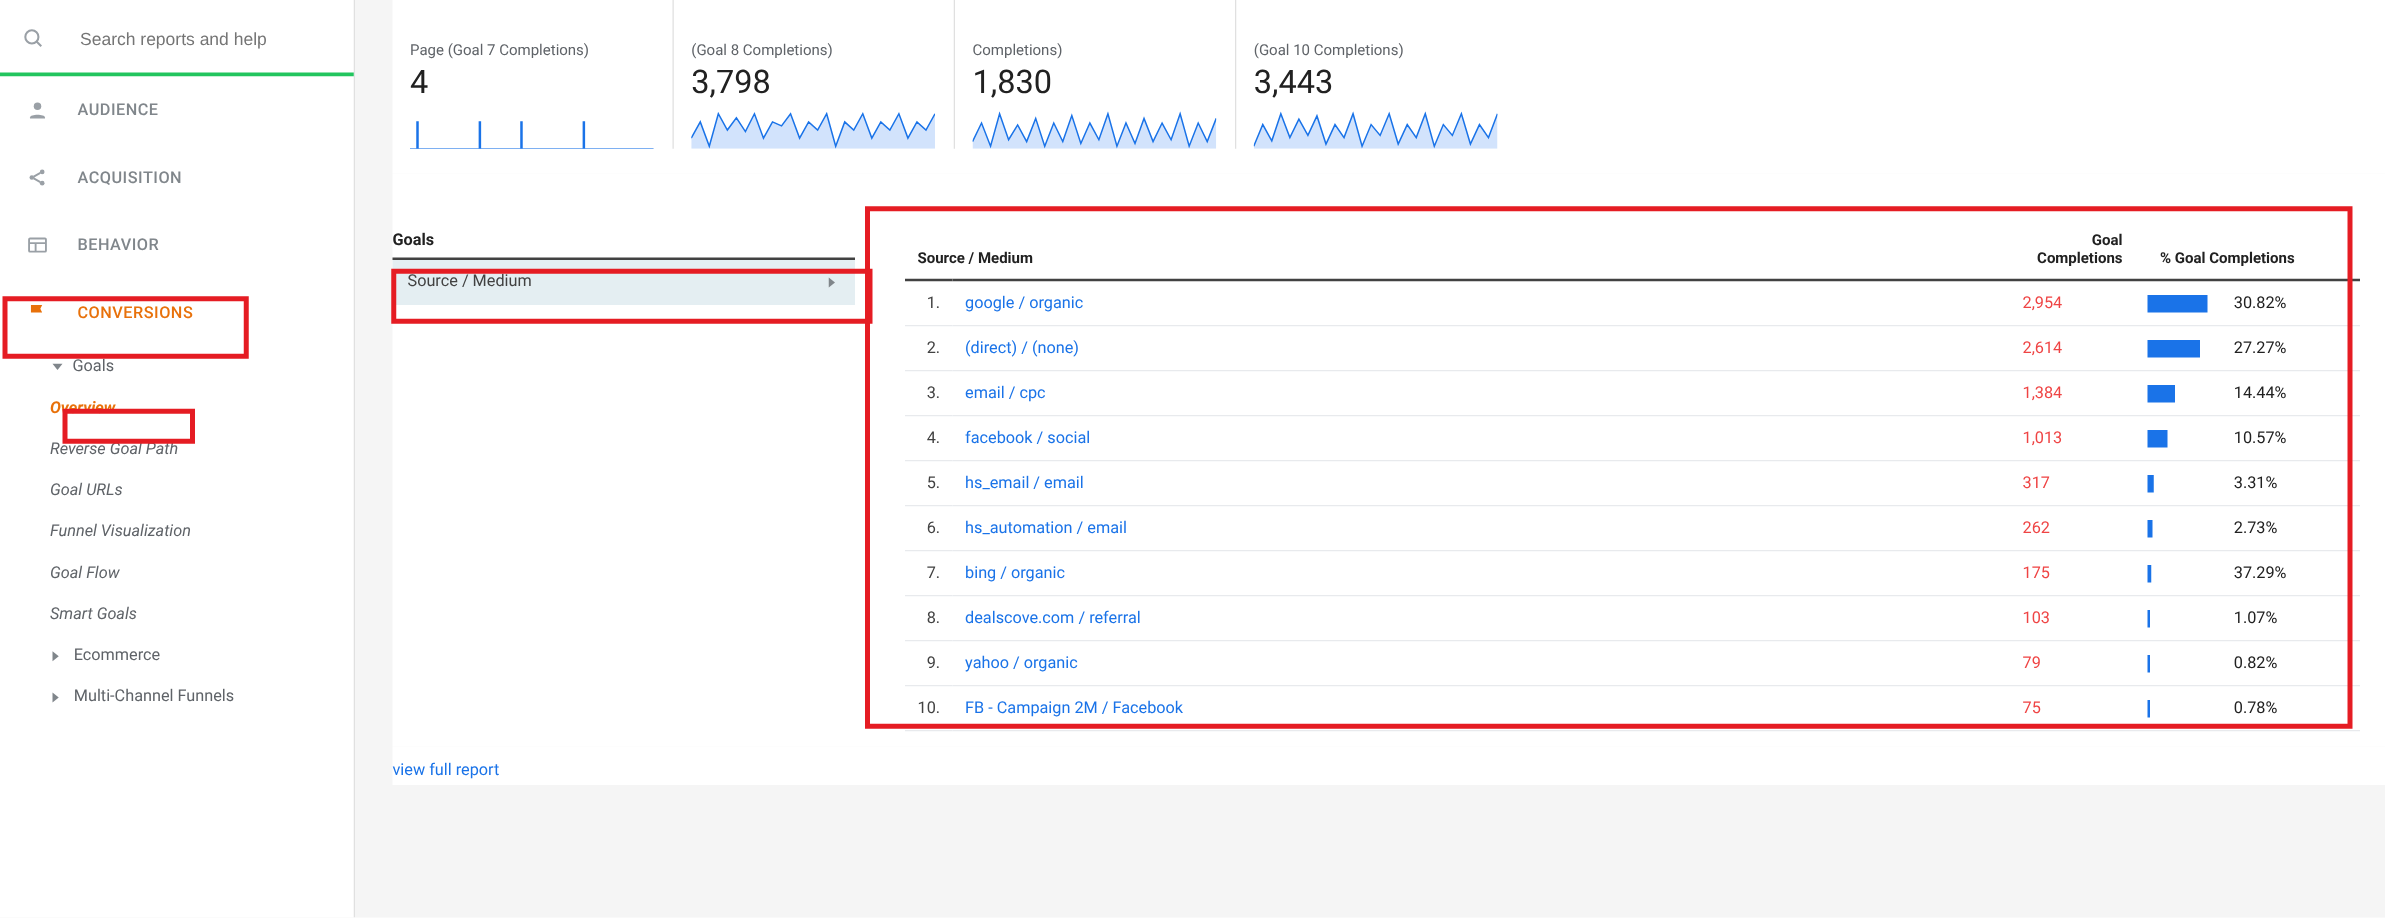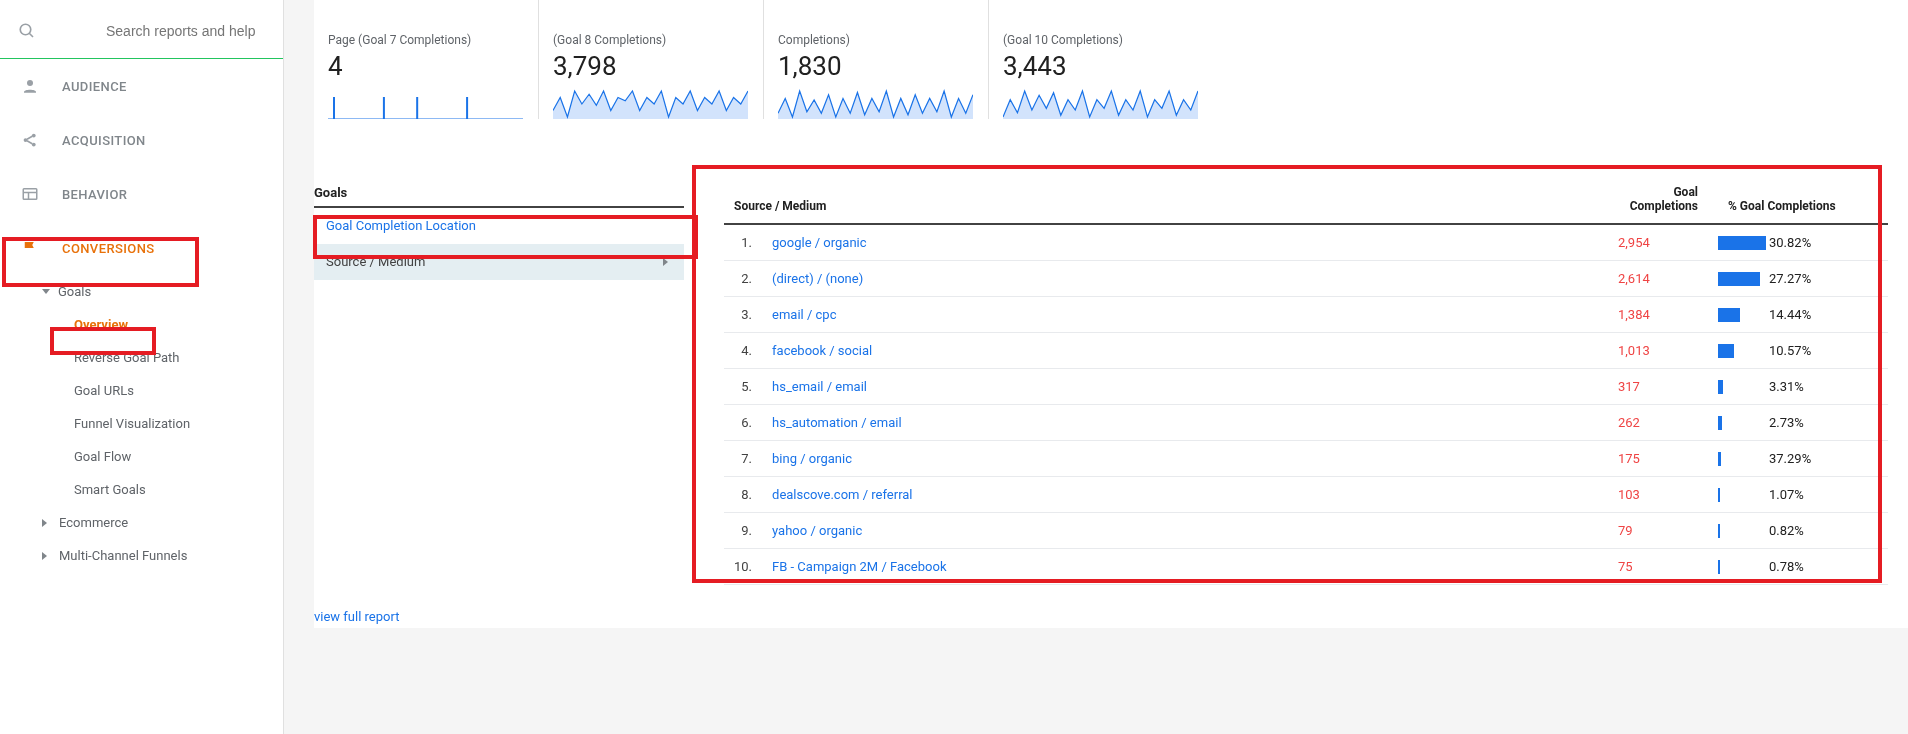--- a/index.html
+++ b/index.html
@@ -19,22 +19,21 @@
     width: 284px;
     background: #fff;
     border-right: 1px solid #e0e0e0;
     padding-top: 12px;
     flex-shrink: 0;
   }
   .search-row {
     display: flex;
     align-items: center;
     padding: 10px 18px 18px 18px;
-    border-bottom: 1px solid #22c55e;
-    gap: 42px;
+    border-bottom: 3px solid #22c55e;
   }
   .search-row .icon { margin-right: 28px; color: #9aa0a6; }
   .search-row input {
     border: none;
     outline: none;
     font-size: 14px;
     color: #9aa0a6;
     background: transparent;
     width: 100%;
   }
@@ -54,21 +53,21 @@
   .nav-group .icon { width: 20px; color: #9aa0a6; display:flex; justify-content:center;}
   .nav-group.active .icon { color: #e8710a; }
   .sub-row {
     display: flex;
     align-items: center;
     gap: 8px;
     padding: 9px 10px 9px 42px;
     color: #5f6368;
     cursor: pointer;
   }
-  .sub-row.l2 { padding-left: 74px; }
+  .sub-row.l2 { padding-left: 40px; font-style: italic; }
   .sub-row.active { color: #e8710a; font-weight: 700; }
   .tri {
     width: 0; height: 0;
     border-left: 4px solid transparent;
     border-right: 4px solid transparent;
     border-top: 5px solid #80868b;
     display:inline-block;
   }
   .tri.right {
     border-top: 4px solid transparent;
@@ -156,21 +155,21 @@
   .tbl td {
     border-bottom: 1px solid #e8eaed;
     padding: 10px 10px;
     font-size: 13px;
   }
   .tbl td.rank { width: 26px; text-align:right; color:#424242;}
   .tbl td.name { color:#1a73e8; cursor:pointer; }
   .tbl td.num { text-align:left; color:#ef4444; width: 100px;}
   .tbl td.pct { width: 180px; color:#212121; }
   .bar-out {
-    display:flex; align-items:center; gap:3px;
+    display:flex; align-items:center; gap:21px;
   }
   .bar-bg {
     width: 48px; height: 14px;
     position: relative;
   }
   .bar-fg {
     height: 14px; background:#1a73e8;
   }
   .hl-table {
     position:absolute;
@@ -323,24 +322,20 @@
               <path d="M0 28 L7.222222222222222 10.666666666666668 L14.444444444444445 23.666666666666668 L21.666666666666668 2 L28.88888888888889 21.066666666666666 L36.111111111111114 6.333333333333332 L43.333333333333336 19.333333333333336 L50.55555555555556 3.7333333333333343 L57.77777777777778 26.266666666666666 L65 10.666666666666668 L72.22222222222223 21.066666666666666 L79.44444444444444 2 L86.66666666666667 28 L93.88888888888889 10.666666666666668 L101.11111111111111 19.333333333333336 L108.33333333333333 2 L115.55555555555556 26.266666666666666 L122.77777777777779 10.666666666666668 L130 21.066666666666666 L137.22222222222223 2 L144.44444444444446 28 L151.66666666666666 10.666666666666668 L158.88888888888889 19.333333333333336 L166.11111111111111 2 L173.33333333333334 26.266666666666666 L180.55555555555557 10.666666666666668 L187.77777777777777 21.066666666666666 L195 2 " fill="none" stroke="#1a73e8" stroke-width="1.2"></path>
             </svg>
           </div>
     </div>
       </div>
 
     <div class="content-row">
       <div class="dim-panel">
         <h4>Goals</h4>
         <div id="dim-items">
-            <div class="dim-item ">
-       <span>Goal Completion Location</span>
-       
-     </div>
             <div class="dim-item active">
        <span>Source / Medium</span>
        <span class="tri right"></span>
      </div>
           </div>
       </div>
 
       <div class="table-wrap">
         <div class="hl-table"></div>
         <table class="tbl">

